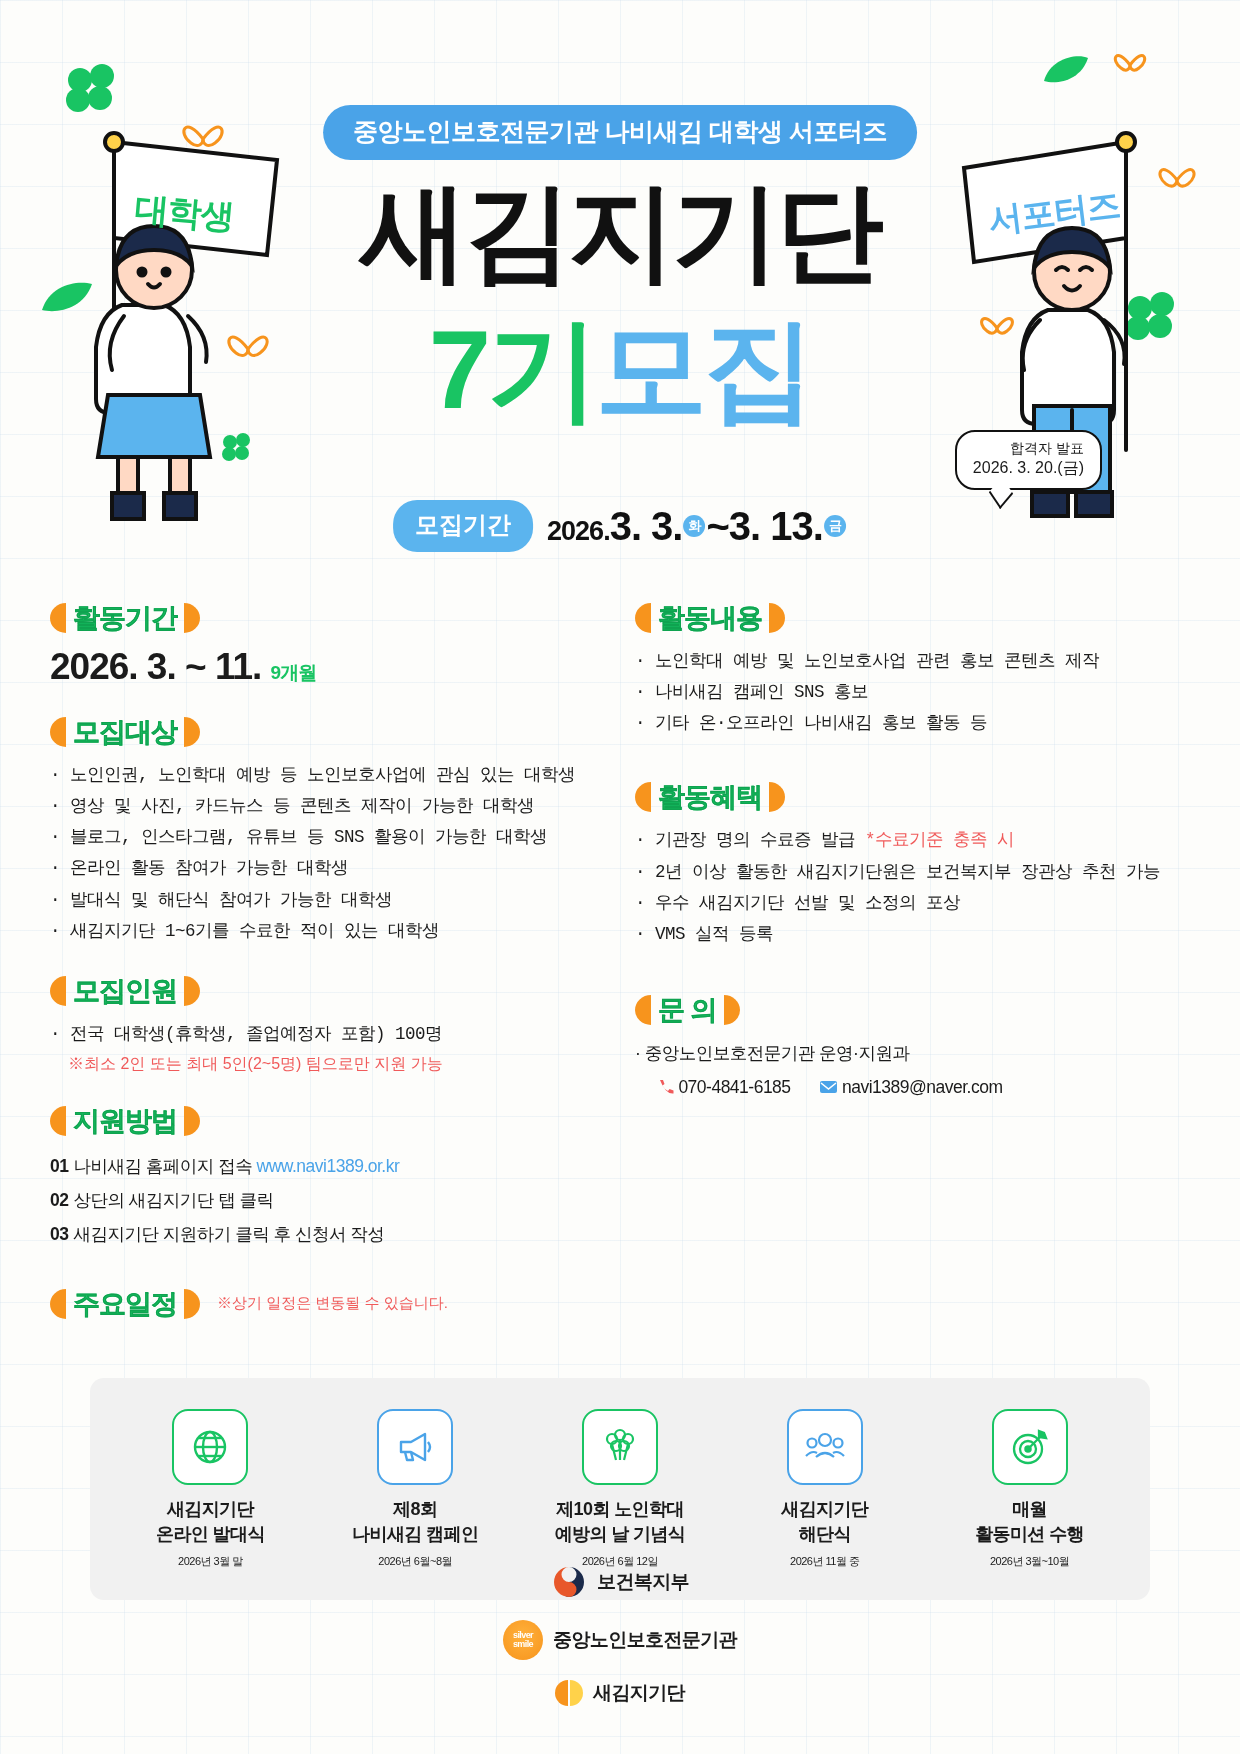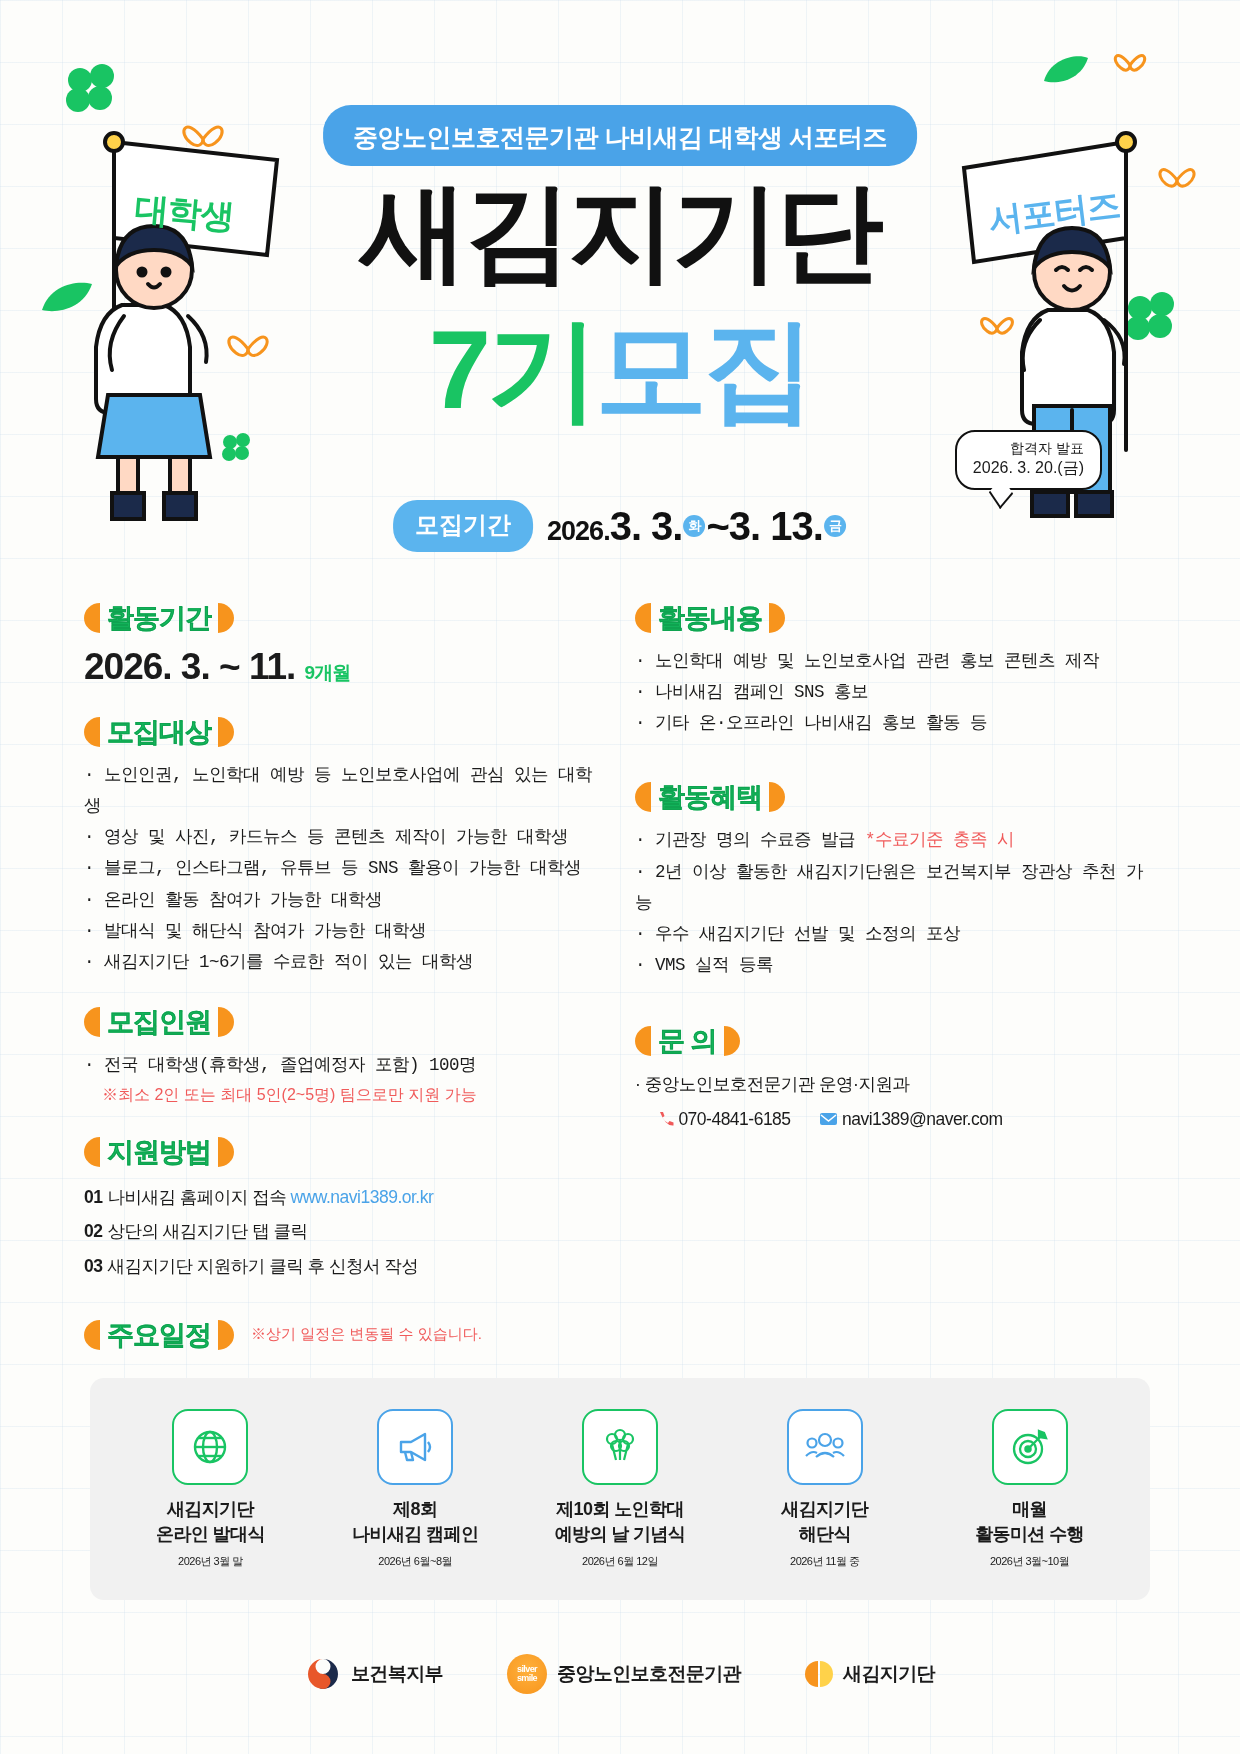--- a/index.html
+++ b/index.html
@@ -18,21 +18,21 @@
       linear-gradient(to right, rgba(210,226,240,.35) 1px, transparent 1px) 0 0/62px 62px,
       linear-gradient(to bottom, rgba(210,226,240,.35) 1px, transparent 1px) 0 0/62px 62px,
       #fdfdfb;
   }
 
   
   .hdr { position:relative; height:580px; }
   .pill-top {
     position:absolute; left:50%; transform:translateX(-50%); top:105px;
     background:#4aa3e8; color:#fff; border-radius:28px;
-    padding:16px 30px 12px; font-size:25px; font-weight:bold; letter-spacing:-.5px;
+    padding:10px 30px 12px; font-size:25px; font-weight:bold; letter-spacing:-.5px;
     white-space:nowrap;
   }
   .title1 {
     position:absolute; left:50%; transform:translateX(-50%); top:160px;
     font-size:108px; font-weight:bold; letter-spacing:-4px; color:#111;
     white-space:nowrap;
   }
   .title2 {
     position:absolute; left:50%; transform:translateX(-50%); top:295px;
     font-size:112px; font-weight:bold; letter-spacing:-4px; white-space:nowrap;
@@ -72,21 +72,21 @@
   
   .char { position:absolute; }
   .flag-text {
     font-size:34px; font-weight:bold; letter-spacing:-1px;
   }
 
   
   .deco { position:absolute; }
 
   
-  .cols { position:absolute; top:600px; left:0; width:100%; padding:0 84px; display:flex; gap:30px; }
+  .cols { position:absolute; top:600px; left:0; width:100%; padding:0 50px; display:flex; gap:30px; }
   .col { width:50%; }
   .sec { margin-bottom:26px; }
   .sec-head { display:flex; align-items:center; gap:7px; margin-bottom:10px; }
   .sec-head .tl, .sec-head .tr {
     width:16px; height:30px; background:#f7941d;
   }
   .sec-head .tl { border-radius:16px 0 0 16px / 15px 0 0 15px; }
   .sec-head .tr { border-radius:0 16px 16px 0 / 0 15px 15px 0; }
   .sec-head .txt {
     font-size:27px; font-weight:bold; color:#19c463; letter-spacing:-1px;
@@ -122,22 +122,22 @@
     width:76px; height:76px; margin:0 auto 12px; border-radius:16px;
     background:#fff; border:2px solid #19c463;
     display:flex; align-items:center; justify-content:center;
   }
   .sicon.blue { border-color:#4aa3e8; }
   .sitem .t { font-size:18px; font-weight:bold; line-height:1.35; letter-spacing:-.6px; }
   .sitem .d { font-size:11px; margin-top:8px; letter-spacing:-.5px; }
 
   
   .footer {
-    position:absolute; left:0; bottom:60px; width:100%;
-    display:flex; align-items:center; justify-content:center; gap:64px;
+    position:absolute; left:0; bottom:48px; width:100%;
+    display:flex; align-items:center; justify-content:center; gap:20px;flex-direction:column;
   }
   .fitem { display:flex; align-items:center; gap:10px; font-size:19px; font-weight:bold; letter-spacing:-.6px; }
   .mohw-mark { width:36px; height:36px; position:relative; }
   .silver-mark {
     width:40px; height:40px; border-radius:50%;
     background:radial-gradient(circle at 50% 40%, #ffb13b, #f7941d);
     color:#fff; font-size:9px; font-weight:bold; display:flex; align-items:center;
     justify-content:center; text-align:center; line-height:1.05;
   }
   .saegim-mark { display:flex; gap:2px; align-items:center; }

